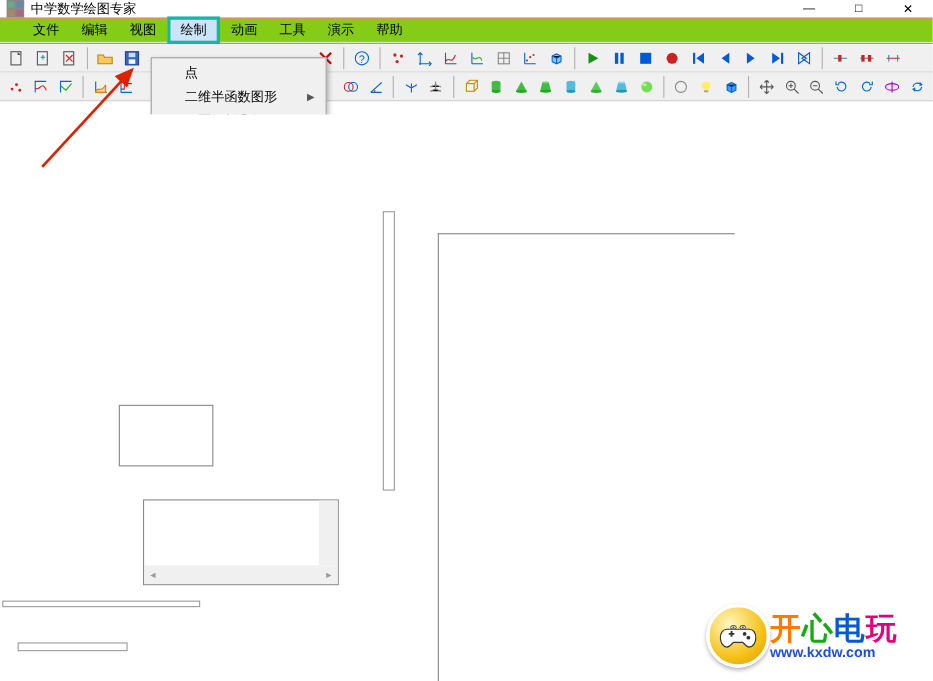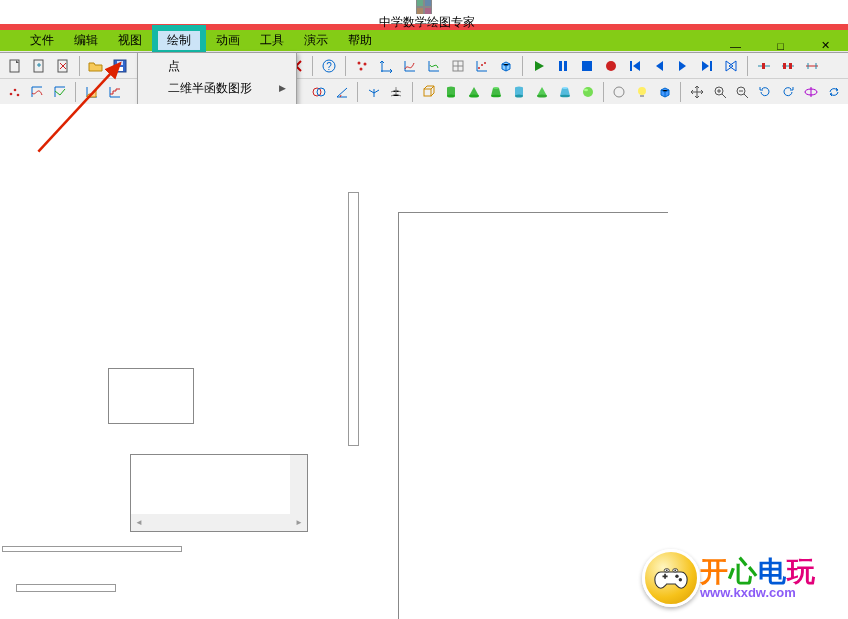--- a/index.html
+++ b/index.html
@@ -1,26 +1,26 @@
 <!DOCTYPE html>
 <html><head>
 <meta charset="utf-8">
 <style>
 * { box-sizing: border-box; margin: 0; padding: 0; }
 body { font-family: "Microsoft YaHei", "SimSun", sans-serif; font-size: 12px; background: #fff; width: 848px; height: 619px; overflow: hidden; position: relative; }
 
-.titlebar { height: 30px; background: #fff; border-bottom: 6px solid #ef4444; display: flex; align-items: center; padding-left: 6px; flex-direction: column; }
+.titlebar { height: 17px; background: #fff; border-bottom: 1px solid #ef4444; display: flex; align-items: center; padding-left: 6px; }
 .titlebar .app-icon { width: 16px; height: 16px; background: #888; margin-right: 6px; display:inline-flex;align-items:center;justify-content:center;}
 .titlebar .title { font-size: 12px; color: #000; }
 .win-controls { margin-left: auto; display: flex; }
 .win-btn { width: 45px; height: 29px; display: flex; align-items: center; justify-content: center; font-size: 11px; color:#000;}
 
 .menubar { height: 22px; background: #84cc16; display: flex; align-items: center; padding-left: 20px; border-bottom: 1px solid #e8e8e8;}
 .menu-item { padding: 2px 10px; font-size: 12px; cursor: default; }
-.menu-item.active { background: #cce4f7; border:6px solid #14b8a6; padding:1px 9px;}
+.menu-item.active { background: #cce4f7; border:3px solid #14b8a6; padding:1px 9px;}
 .menubar-sep {border-bottom:1px solid #a0a0a0; width:100%;}
 
 .toolbar { height: 26px; background: #f0f0f0; border-bottom: 1px solid #d0d0d0; display: flex; align-items: center; padding: 0 4px; gap:2px;}
 .tbtn { width: 22px; height: 22px; display:flex; align-items:center; justify-content:center; font-size:13px; color:#333;}
 .tsep { width:1px; height:20px; background:#b0b0b0; margin:0 3px;}
 
 .dropdown { position: absolute; left: 137px; top: 52px; width: 160px; background: #f0f0f0; border: 1px solid #a0a0a0; box-shadow: 2px 2px 4px rgba(0,0,0,0.25); padding:2px;}
 .dd-item { height: 22px; display:flex; align-items:center; padding-left:28px; padding-right:8px; font-size:12px; position:relative;}
 .dd-item .arrow { margin-left:auto; font-size:9px; color:#555;}
 .dd-sep { height:1px; background:#c0c0c0; margin:3px 2px 3px 28px;}
@@ -35,21 +35,21 @@
 .slim { position:absolute; background:#fff; border:1px solid #999;}
 
 .arrow-annot { position:absolute; left:20px; top:60px; width:120px; height:100px; pointer-events:none;}
 
 .logo { position:absolute; right:6px; bottom:6px; width:200px; height:70px; display:flex; align-items:center; gap:0;}
 .logo .bubble { width:58px; height:58px; border-radius:50%; background:radial-gradient(circle at 35% 30%, #fff6c0, #f6c21a 60%, #d89a00); border:3px solid #fff; display:flex;align-items:center;justify-content:center; box-shadow:0 2px 4px rgba(0,0,0,0.3);}
 .logo .bubble svg{width:34px;height:30px;}
 .logo .txt { display:flex; flex-direction:column; line-height:1;}
 .logo .cn { font-size:28px; font-weight:900; letter-spacing:1px;}
 .logo .cn .c1{color:#ff7a00;} .logo .cn .c2{color:#19a917;} .logo .cn .c3{color:#0059d6;} .logo .cn .c4{color:#e2007a;}
-.logo .url { font-size:13px; font-weight:700; color:#8b5cf6; font-family:Arial;}
+.logo .url { font-size:13px; font-weight:700; color:#1d4ed8; font-family:Arial;}
 
 svg{display:block;}
 </style>
 </head>
 <body>
 
 <div class="titlebar">
   <span class="app-icon">
     <svg width="14" height="14">
         <rect x="0" y="0" width="6" height="6" fill="#6a8"></rect>

